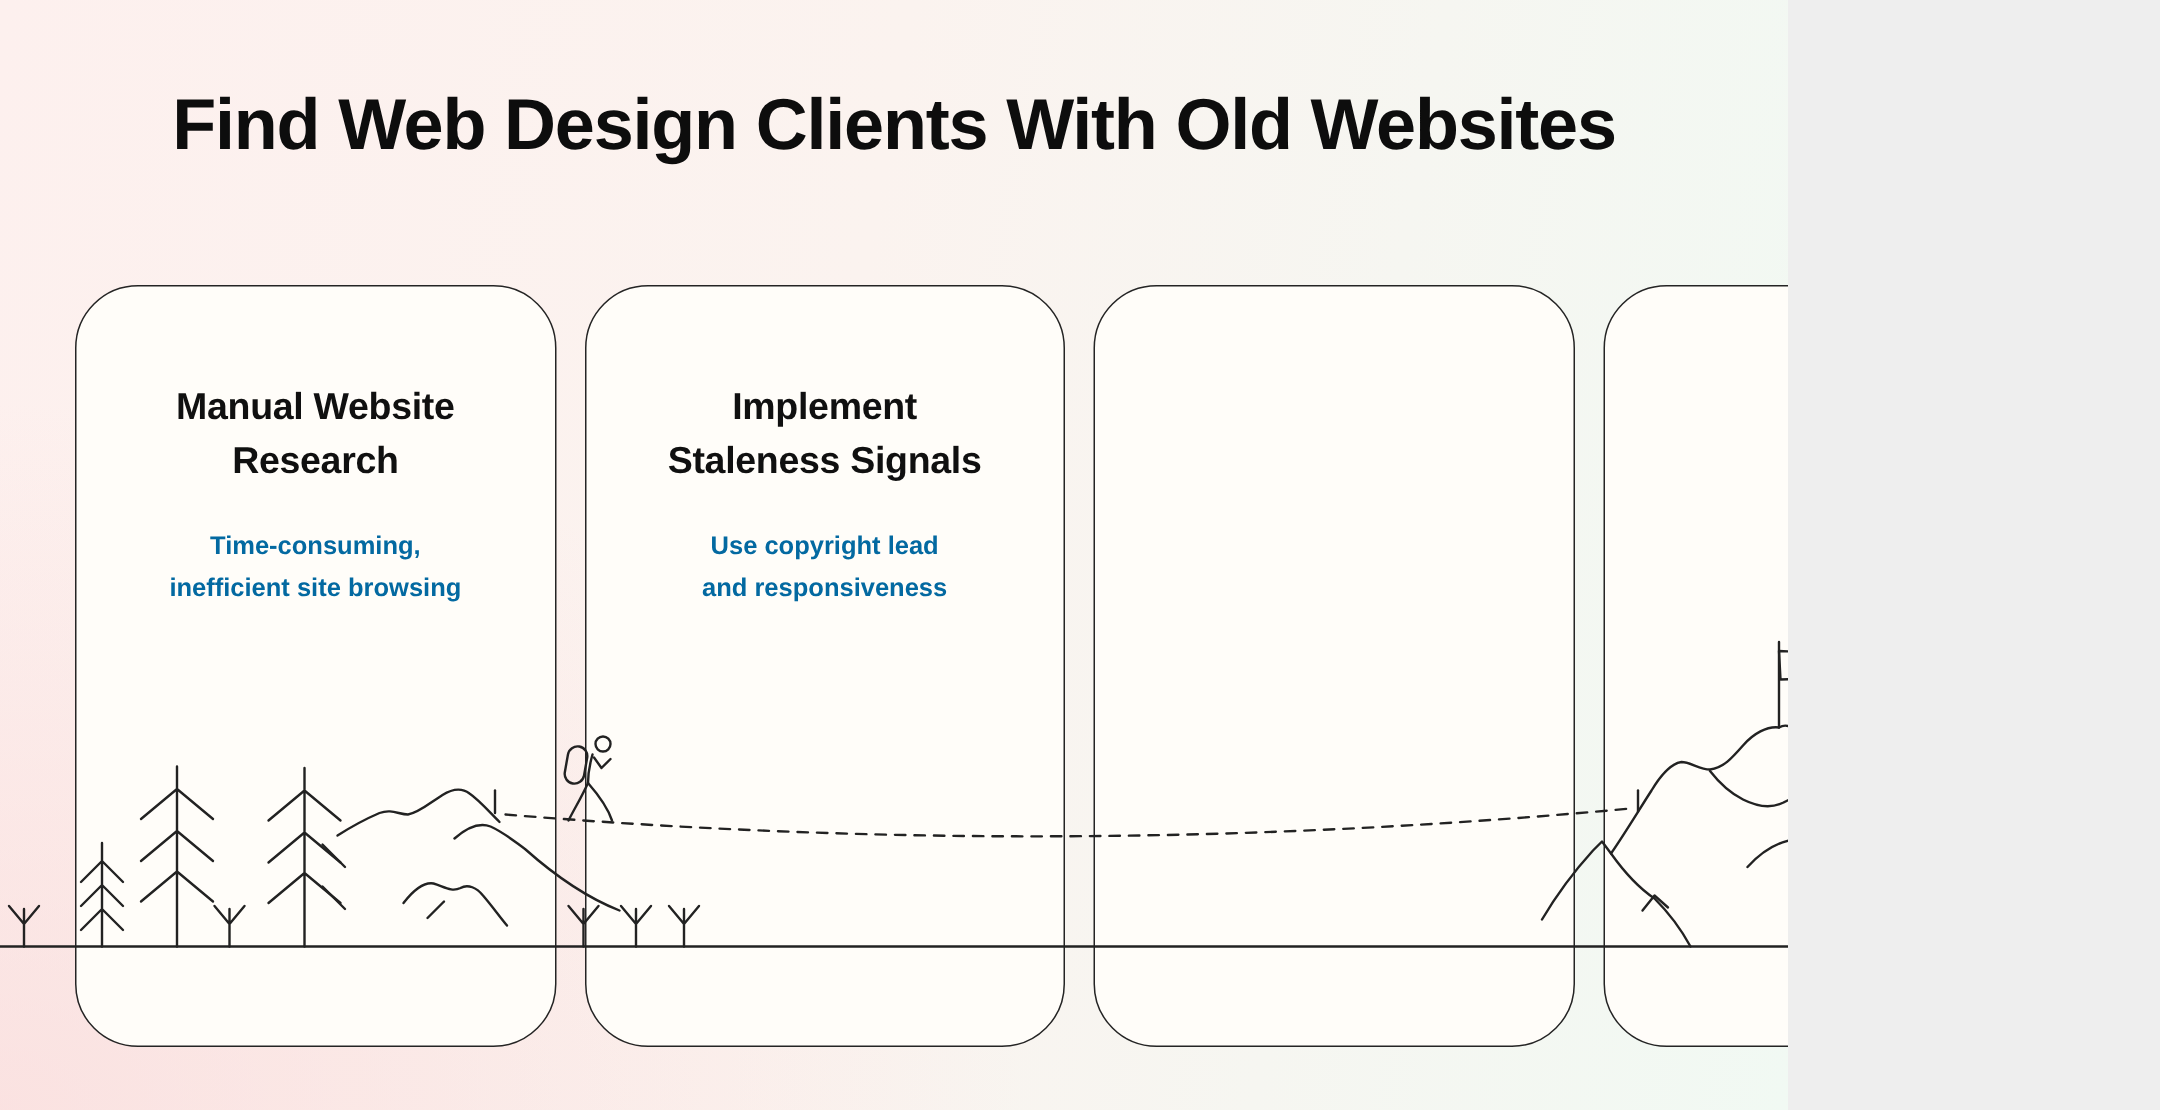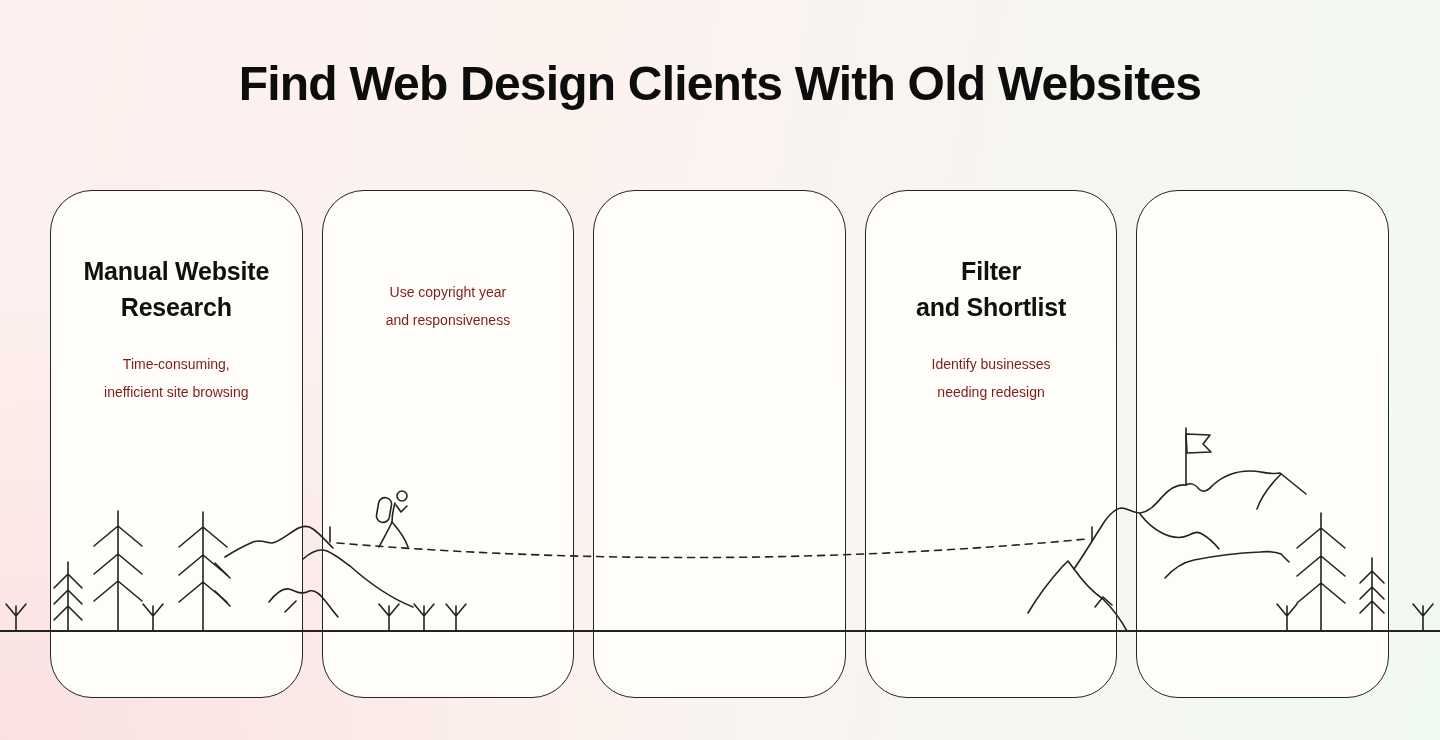--- a/index.html
+++ b/index.html
@@ -1,19 +1,19 @@
 <!DOCTYPE html>
 <html><head>
 <meta charset="utf-8">
 <style>
   html,body{margin:0;padding:0;}
   body{font-family:"Liberation Sans", sans-serif; background:#eee;}
   .canvas{
     position:relative;
-    width:1440px; height:740px;
+    width:1192px; height:740px;
     overflow:hidden;
     background:
       radial-gradient(1100px 760px at 0% 100%, rgba(249,216,216,0.60), rgba(249,216,216,0) 62%),
       linear-gradient(100deg, #fdf0ee 0%, #fbf3ef 46%, #f1f9f3 100%);
   }
   .page-title{
     position:absolute; left:0; right:0; top:56px;
     margin:0; text-align:center;
     font-size:48px; line-height:56px; font-weight:800;
     letter-spacing:-0.8px; color:#0d0d0d;
@@ -35,22 +35,22 @@
     text-align:center;
   }
   .card-heading{
     margin:0;
     font-size:25px; line-height:36px; font-weight:700;
     color:#101010; letter-spacing:-0.2px;
     white-space:pre-line;
   }
   .card-desc{
     margin:25px 0 0 0;
-    font-size:14px; line-height:28px; font-weight:400;
-    color:#7f1d1d;
+    font-size:17px; line-height:28px; font-weight:700;
+    color:#0369a1;
     white-space:pre-line;
   }
   .scene{
     position:absolute; inset:0;
     z-index:5;
     pointer-events:none;
   }
   .scene *{vector-effect:non-scaling-stroke;}
 </style>
 </head>
@@ -61,30 +61,26 @@
   <h1 class="page-title">Find Web Design Clients With Old Websites</h1>
 
   <div class="cards">
     <section class="card">
       <h2 class="card-heading">Manual Website
 Research</h2>
       <p class="card-desc">Time-consuming,
 inefficient site browsing</p>
     </section>
     <section class="card">
-      <p class="card-desc">Use copyright year
+      <h2 class="card-heading">Implement
+Staleness Signals</h2>
+      <p class="card-desc">Use copyright lead
 and responsiveness</p>
     </section>
     <section class="card">
-    </section>
-    <section class="card">
-      <h2 class="card-heading">Filter
-and Shortlist</h2>
-      <p class="card-desc">Identify businesses
-needing redesign</p>
     </section>
     <section class="card">
     </section>
   </div>
 
   <svg class="scene" viewBox="0 0 1440 740" width="1440" height="740" fill="none" stroke="#222222" stroke-width="1.6" stroke-linecap="round" stroke-linejoin="round">
 
     <path stroke-width="1.8" d="M0 631 H1440"></path>
 
     <g>

